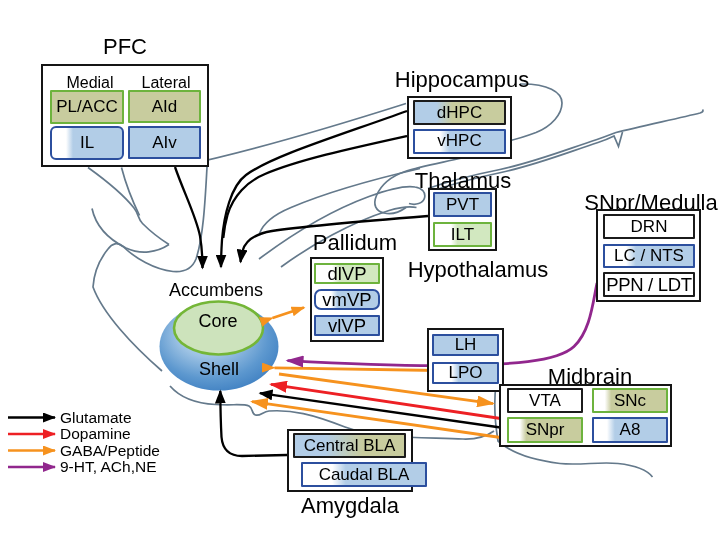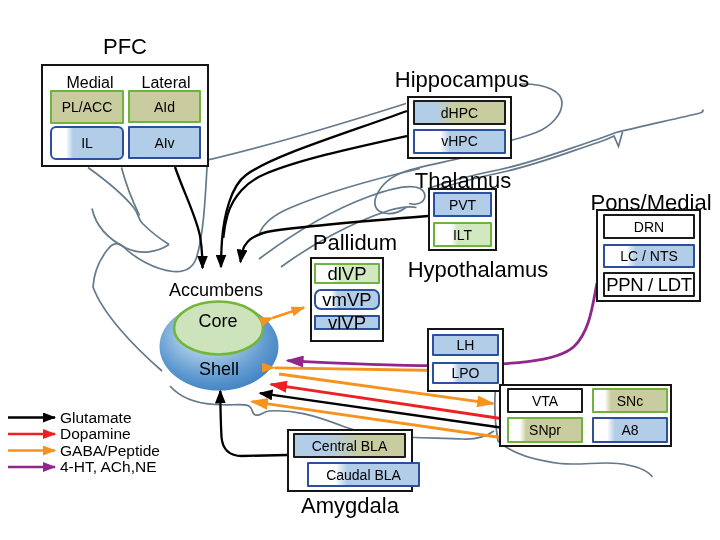--- a/index.html
+++ b/index.html
@@ -3,21 +3,21 @@
 <meta charset="utf-8">
 <style>
   html,body{margin:0;padding:0;background:#ffffff;}
   #stage{position:relative;width:720px;height:540px;background:#ffffff;overflow:hidden;
          font-family:"Liberation Sans","DejaVu Sans",sans-serif;color:#000;}
   #wires{position:absolute;left:0;top:0;width:720px;height:540px;}
   .gtitle{position:absolute;transform:translate(-50%,-50%);font-size:22px;white-space:nowrap;letter-spacing:0px;}
   .colhead{position:absolute;transform:translate(-50%,-50%);font-size:16px;white-space:nowrap;}
   .group{position:absolute;background:#ffffff;border:2px solid #151515;box-sizing:border-box;}
   .node{position:absolute;box-sizing:border-box;border:2.5px solid;display:flex;align-items:center;justify-content:center;
-        font-size:14px;white-space:nowrap;border-radius:1px;}
+        font-size:17px;white-space:nowrap;border-radius:1px;}
   .b-blue{border-color:#2c4f9e;}
   .b-green{border-color:#6db33d;}
   .b-dark{border-color:#1b1b1b;}
   .f-blue{background:#b2cde7;}
   .f-olive{background:#c8cc9e;}
   .f-white{background:#ffffff;}
   .w-blue24{background:linear-gradient(90deg,#ffffff 0%,#ffffff 20%,#b2cde7 30%,#b2cde7 100%);}
   .w-blue29{background:linear-gradient(90deg,#ffffff 0%,#ffffff 24%,#b2cde7 35%,#b2cde7 100%);}
   .w-blue33{background:linear-gradient(90deg,#ffffff 0%,#ffffff 28%,#b2cde7 39%,#b2cde7 100%);}
   .w-blue23{background:linear-gradient(90deg,#ffffff 0%,#ffffff 18%,#b2cde7 29%,#b2cde7 100%);}
@@ -158,75 +158,76 @@
   </div>
 
   <div class="gtitle" style="left:355px;top:243px;">Pallidum</div>
   <div class="group" style="left:310px;top:257px;width:74px;height:85px;">
     <div class="node w-green32 b-green" style="left:2px;top:4px;width:66px;height:21px;font-size:18.5px;">
       <span>dlVP</span>
       </div>
     <div class="node w-blue29 b-blue" style="left:2px;top:30px;width:66px;height:21px;font-size:18.5px;border-radius:7px;">
       <span>vmVP</span>
       </div>
-    <div class="node f-blue b-blue" style="left:2px;top:56px;width:66px;height:15px;font-size:18.5px;">
+    <div class="node f-blue b-blue" style="left:2px;top:56px;width:66px;height:21px;font-size:18.5px;">
       <span>vlVP</span>
       </div>
   </div>
 
   <div class="gtitle" style="left:478px;top:270px;">Hypothalamus</div>
   <div class="group" style="left:427px;top:284px;width:77px;height:64px;margin-top:44px;">
     <div class="node f-blue b-blue" style="left:3px;top:4px;width:67px;height:22px;">
       <span>LH</span>
       </div>
     <div class="node w-blue33 b-blue" style="left:3px;top:32px;width:67px;height:22px;">
       <span>LPO</span>
       </div>
   </div>
 
-  <div class="gtitle" style="left:651px;top:203px;">Pons/Medial</div>
+  <div class="gtitle" style="left:651px;top:203px;">SNpr/Medulla</div>
   <div class="group" style="left:596px;top:209px;width:105px;height:93px;">
     <div class="node f-white b-dark" style="left:5px;top:3px;width:92px;height:25px;border-width:2px;">
       <span>DRN</span>
       </div>
     <div class="node w-blue29 b-blue" style="left:5px;top:33px;width:92px;height:24px;">
       <span>LC / NTS</span>
       </div>
     <div class="node f-white b-dark" style="left:5px;top:61px;width:92px;height:25px;border-width:2px;font-size:18.5px;letter-spacing:-0.3px;">
       <span>PPN / LDT</span>
       </div>
   </div>
 
+  <div class="gtitle" style="left:590px;top:377px;">Midbrain</div>
   <div class="group" style="left:499px;top:384px;width:173px;height:63px;">
     <div class="node f-white b-dark" style="left:6px;top:2px;width:76px;height:25px;border-width:2px;">
       <span>VTA</span>
       </div>
     <div class="node w-olive19 b-green" style="left:91px;top:2px;width:76px;height:25px;">
       <span>SNc</span>
       </div>
     <div class="node w-olive19 b-green" style="left:6px;top:31px;width:76px;height:26px;">
       <span>SNpr</span>
       </div>
     <div class="node w-blue23 b-blue" style="left:91px;top:31px;width:76px;height:26px;">
       <span>A8</span>
       </div>
   </div>
 
   <div class="group" style="left:287px;top:429px;width:126px;height:63px;">
     <div class="node blend-cbla b-dark" style="left:4px;top:2px;width:113px;height:25px;border-width:2px;">
       <span>Central BLA</span>
       </div>
-    <div class="node w-blue29 b-blue" style="left:18px;top:31px;width:113px;height:25px;">
+    <div class="node w-blue29 b-blue" style="left:12px;top:31px;width:126px;height:25px;">
       <span>Caudal BLA</span>
       </div>
   </div>
   <div class="gtitle" style="left:350px;top:506px;">Amygdala</div>
 
   <div class="acc-label" style="left:216px;top:290px;">Accumbens</div>
   <div class="acc-label" style="left:218px;top:321px;">Core</div>
   <div class="acc-label" style="left:219px;top:369px;">Shell</div>
 
   <div class="legend-label" style="left:60px;top:417.5px;">Glutamate</div>
   <div class="legend-label" style="left:60px;top:434px;">Dopamine</div>
   <div class="legend-label" style="left:60px;top:450.5px;">GABA/Peptide</div>
-  <div class="legend-label" style="left:60px;top:467px;">4-HT, ACh,NE</div>
+  <div class="legend-label" style="left:60px;top:467px;">9-HT, ACh,NE</div>
 
 </div>
 
 </body></html>

